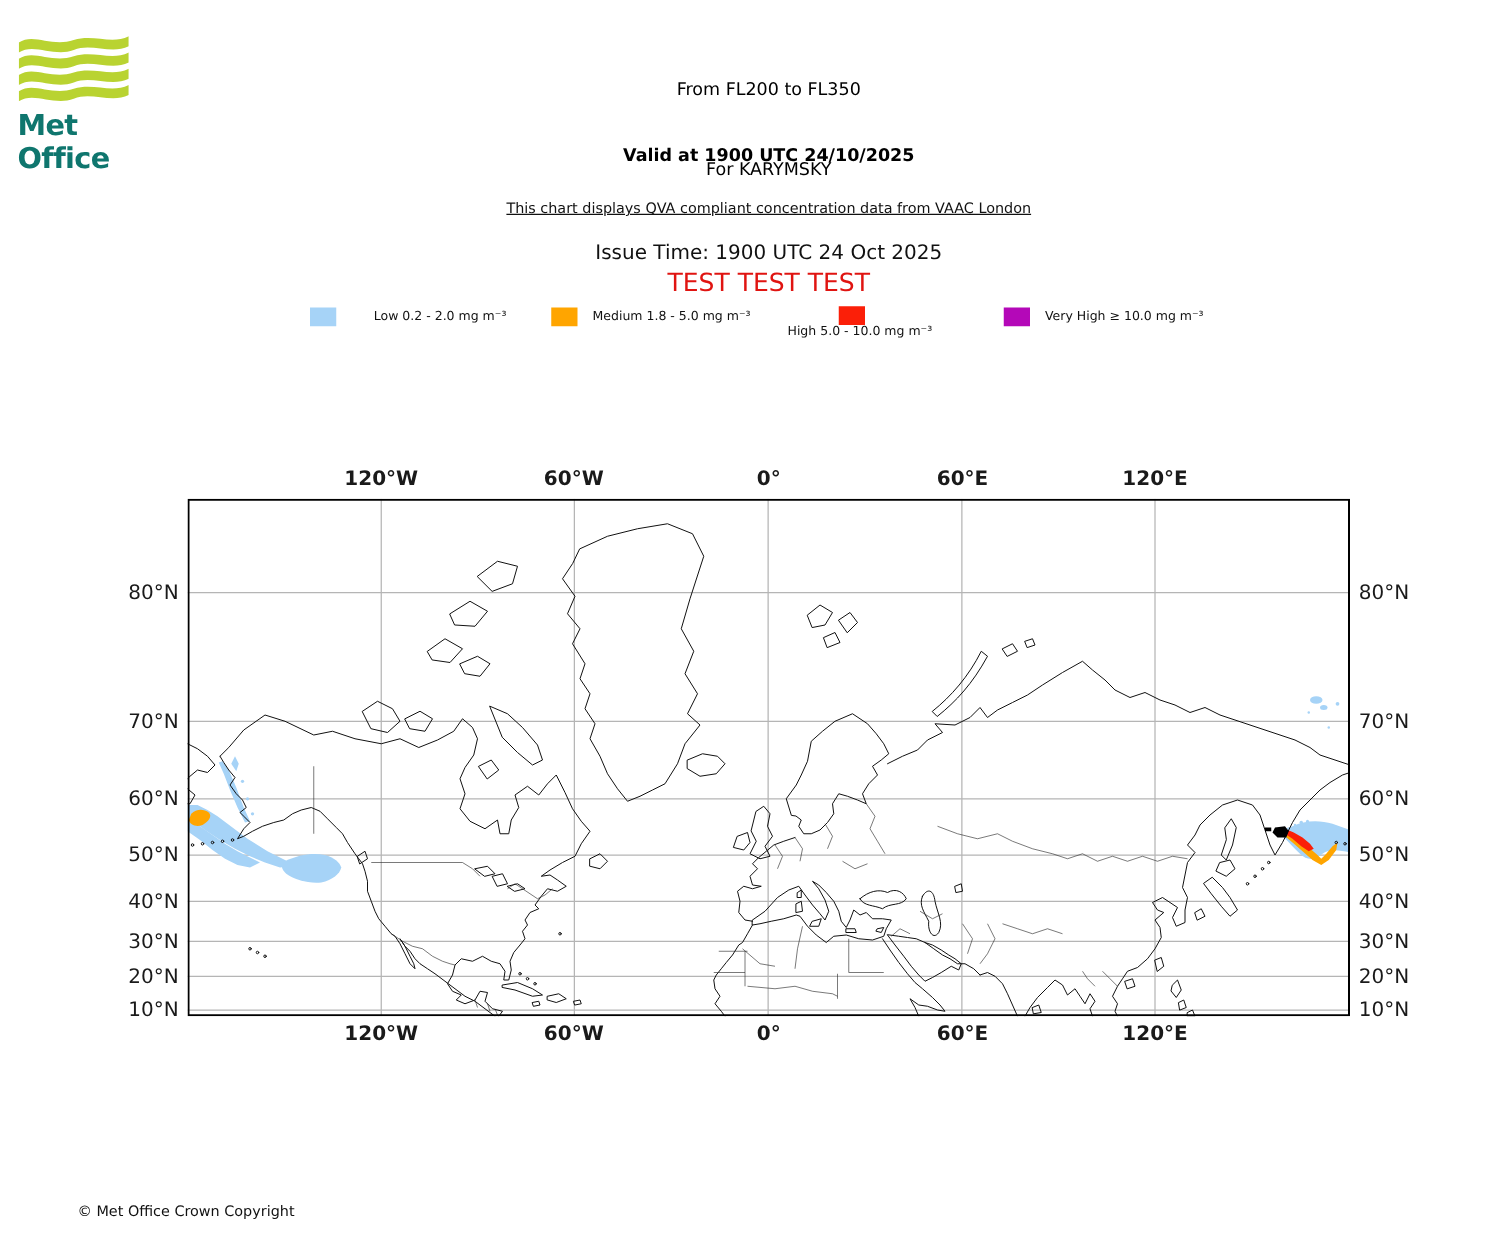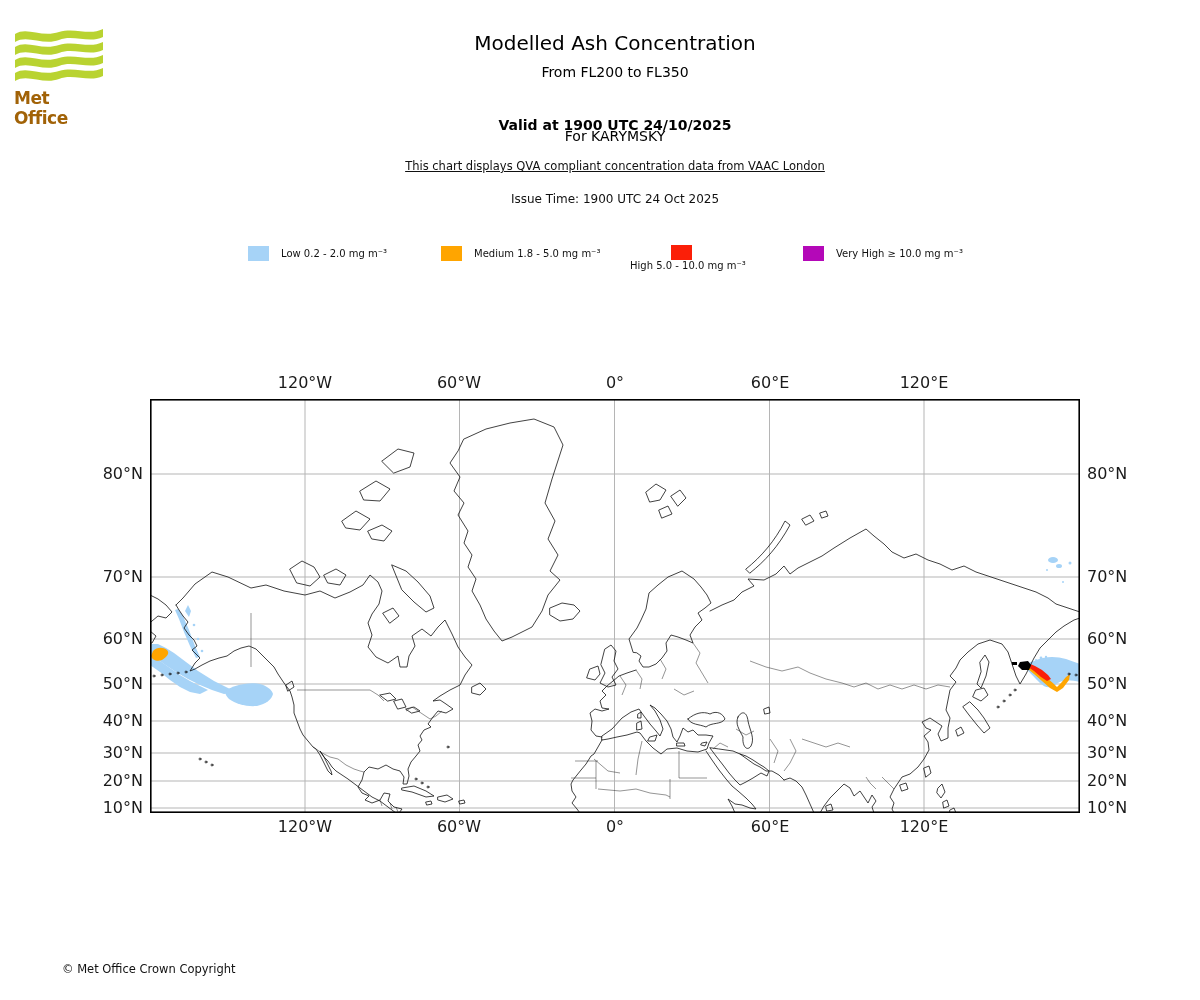--- a/index.html
+++ b/index.html
@@ -3,59 +3,59 @@
 <meta charset="utf-8">
 <style>
   html,body{margin:0;padding:0;background:#ffffff;}
   .page{position:relative;width:1200px;height:1000px;background:#fff;
         font-family:"DejaVu Sans","Liberation Sans",sans-serif;color:#111;overflow:hidden;}
   .abs{position:absolute;}
   .ctr{left:150px;width:930px;text-align:center;}
   .title{font-size:20px;color:#000;}
   .subtitle{font-size:14px;color:#000;}
   .desc{font-size:11.5px;color:#111;text-decoration:underline;}
-  .issue{font-size:12px;color:#111;}
+  .issue{font-size:16px;color:#111;}
   .test-banner{font-size:20px;}
   .legend-item{position:absolute;top:245px;height:17px;display:flex;align-items:center;}
   .legend-swatch{width:21px;height:15px;margin-right:12px;flex:0 0 auto;}
   .legend-label{font-size:10px;color:#111;white-space:nowrap;}
   .axis-label{position:absolute;font-size:16px;color:#1a1a1a;white-space:nowrap;}
-  .axis-top,.axis-bottom{transform:translateX(-50%);}
+  .axis-top,.axis-bottom{transform:translateX(-50%);font-weight:bold;}
   .axis-left{width:84px;text-align:right;}
   .axis-right{text-align:left;}
   .copyright{font-size:11.5px;color:#111;}
-  .logo-text{font-size:17px;font-weight:bold;color:#a16207;letter-spacing:-0.5px;}
+  .logo-text{font-size:23px;font-weight:bold;color:#0f766e;letter-spacing:-0.5px;}
   svg{display:block;}
 </style>
 </head>
 <body>
 
 <div class="page">
 
   <div class="abs" style="left:15px;top:26px;width:90px;height:90px;">
     <svg width="88" height="58" viewBox="0 0 88 58">
       <g fill="#b9d331">
         <path d="M0,8 C12,0 26,12 44,6 C60,1 74,10 88,3 L88,11 C74,18 58,8 44,14 C28,20 12,8 0,16 Z"></path>
         <path d="M0,21 C12,13 26,25 44,19 C60,14 74,23 88,16 L88,24 C74,31 58,21 44,27 C28,33 12,21 0,29 Z"></path>
         <path d="M0,34 C12,26 26,38 44,32 C60,27 74,36 88,29 L88,37 C74,44 58,34 44,40 C28,46 12,34 0,42 Z"></path>
         <path d="M0,47 C12,39 26,51 44,45 C60,40 74,49 88,42 L88,50 C74,57 58,47 44,53 C28,59 12,47 0,55 Z"></path>
       </g>
     </svg>
     <div class="logo-text abs" style="left:-1px;top:62px;">Met Office</div>
   </div>
 
-  <div class="abs ctr title" style="top:31px;">Modelled Ash Concentration</div>
   <div class="abs ctr subtitle" style="top:64px;">From FL200 to FL350</div>
   <div class="abs ctr subtitle" style="top:80px;margin-top:48px;">For KARYMSKY</div>
   <div class="abs ctr subtitle" style="top:117px;font-weight:bold;">Valid at 1900 UTC 24/10/2025</div>
   <div class="abs ctr desc" style="top:159px;">This chart displays QVA compliant concentration data from VAAC London</div>
   <div class="abs ctr issue" style="top:192px;">Issue Time: 1900 UTC 24 Oct 2025</div>
+  <div class="abs ctr test-banner" style="top: 214px; color: rgb(224, 20, 17);">TEST TEST TEST</div>
 
   <div>
-    <div class="legend-item" style="left:248px;">
+    <div class="legend-item" style="left:248px;gap:18px;">
       <div class="legend-swatch" style="background-color: rgb(166, 211, 247);"></div>
       <div class="legend-label">Low 0.2 - 2.0 mg m⁻³</div>
     </div>
     <div class="legend-item" style="left:441px;">
       <div class="legend-swatch" style="background-color: rgb(255, 165, 0);"></div>
       <div class="legend-label">Medium 1.8 - 5.0 mg m⁻³</div>
     </div>
     <div class="legend-item" style="left:630px;flex-direction:column;">
       <div class="legend-swatch" style="background-color: rgb(251, 31, 8);"></div>
       <div class="legend-label">High 5.0 - 10.0 mg m⁻³</div>

